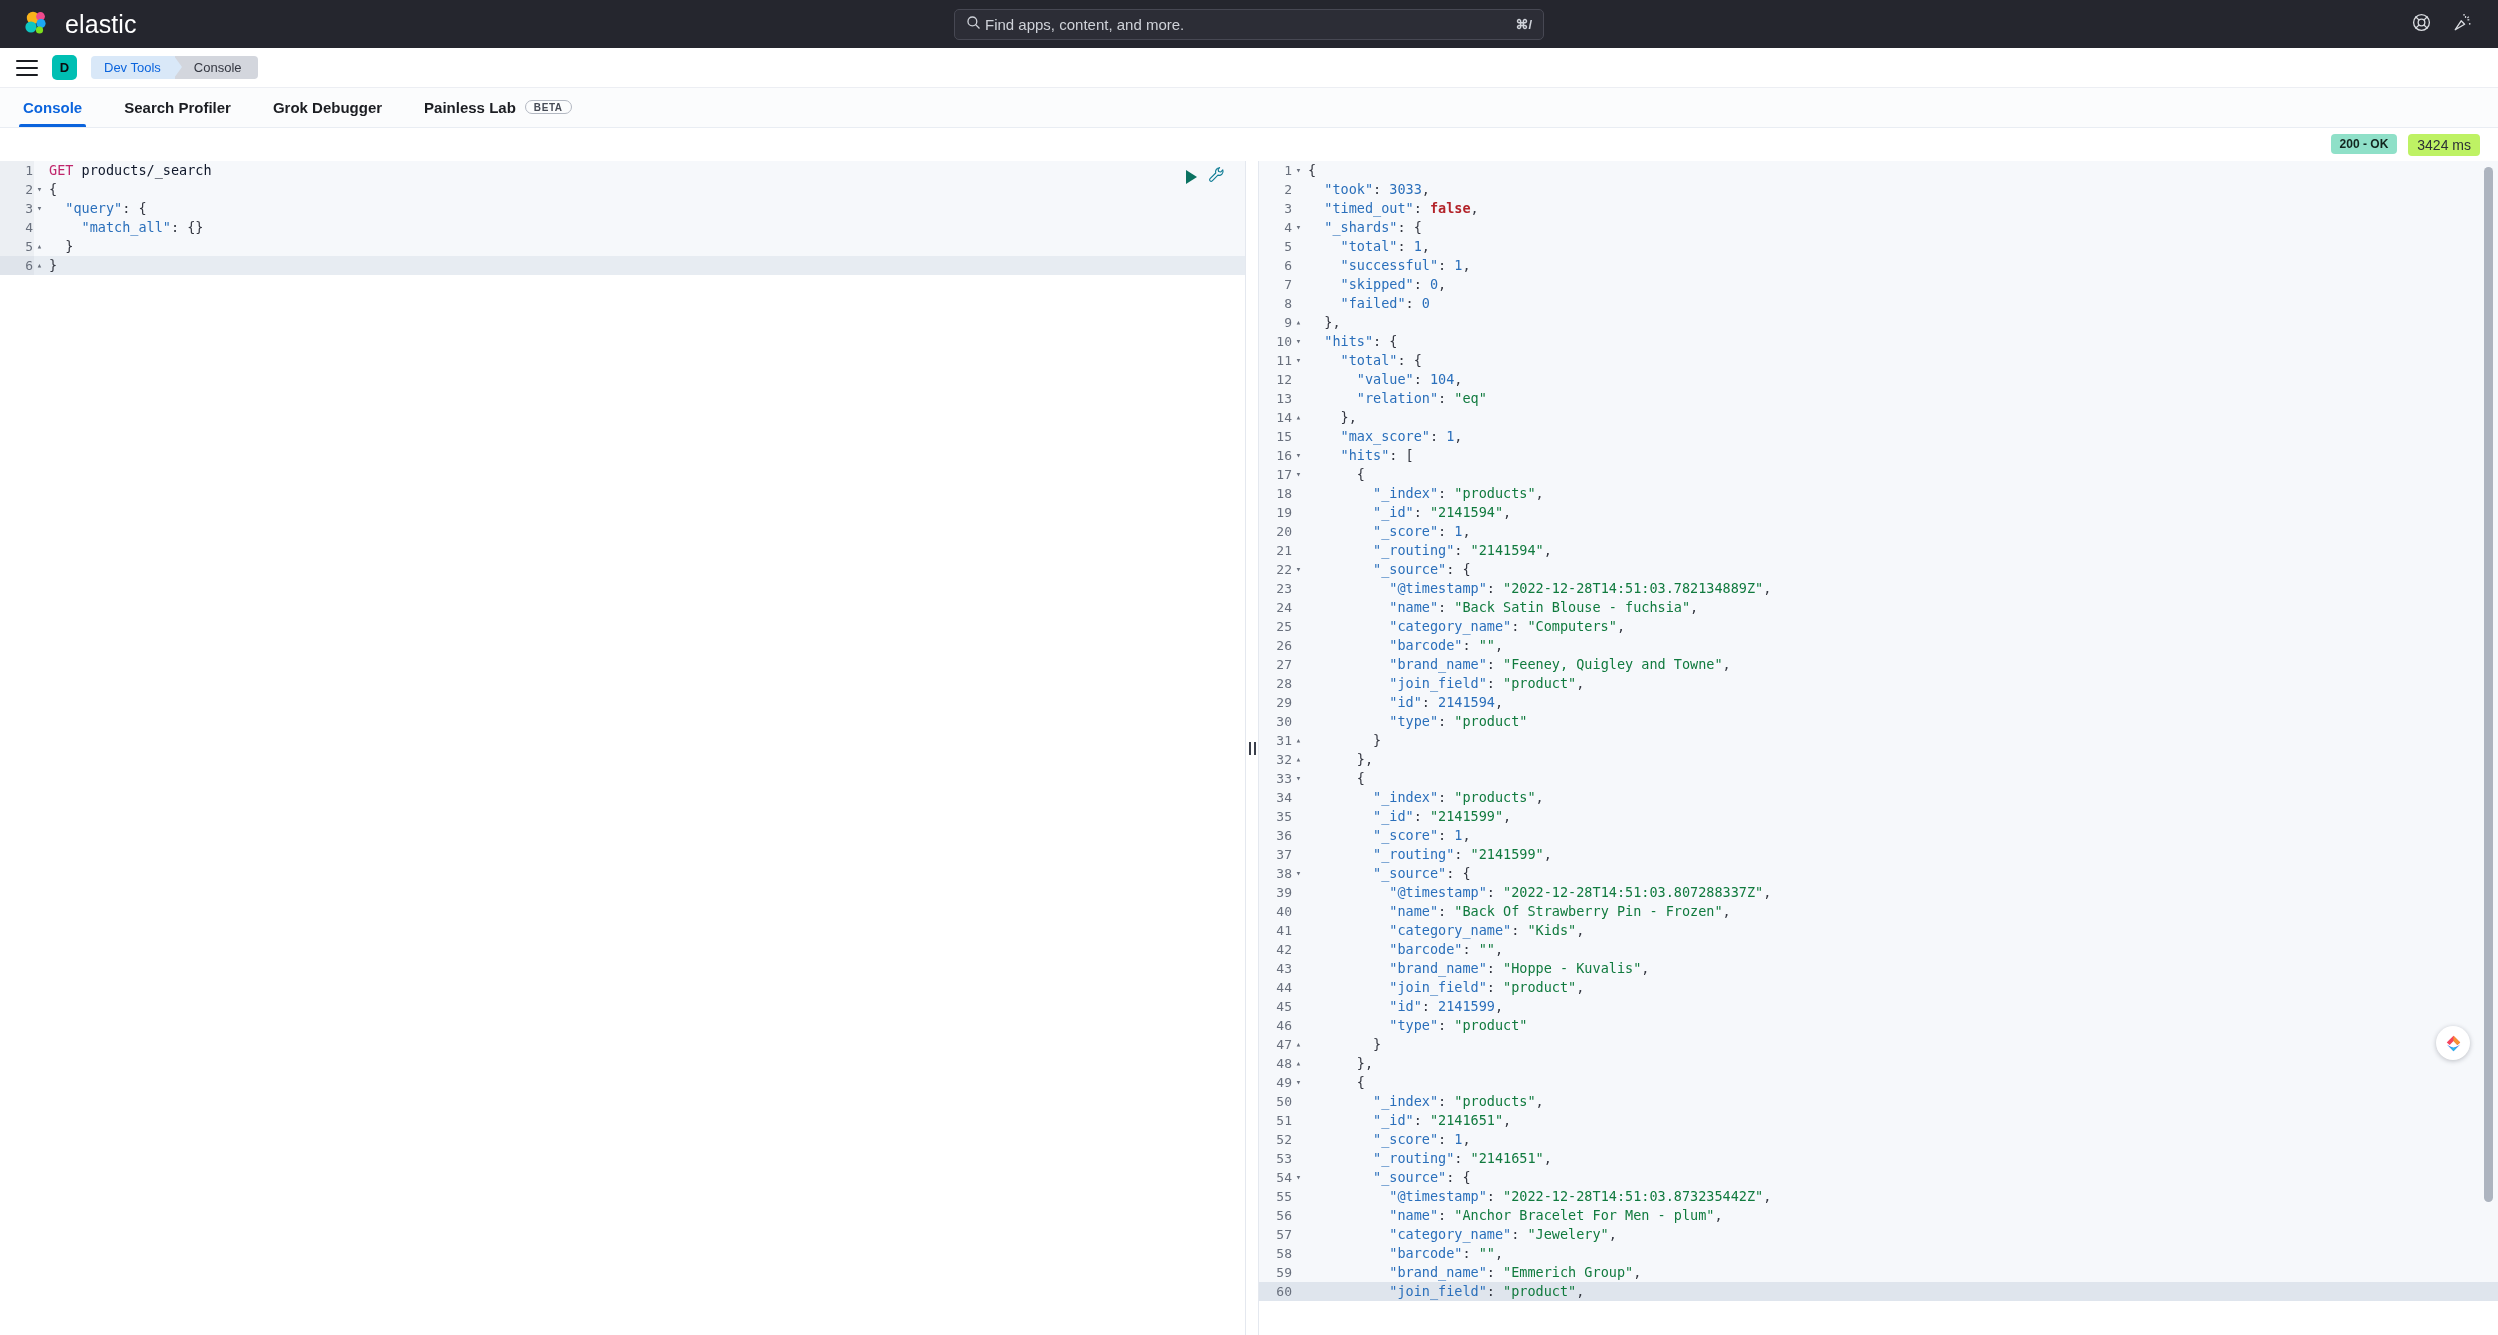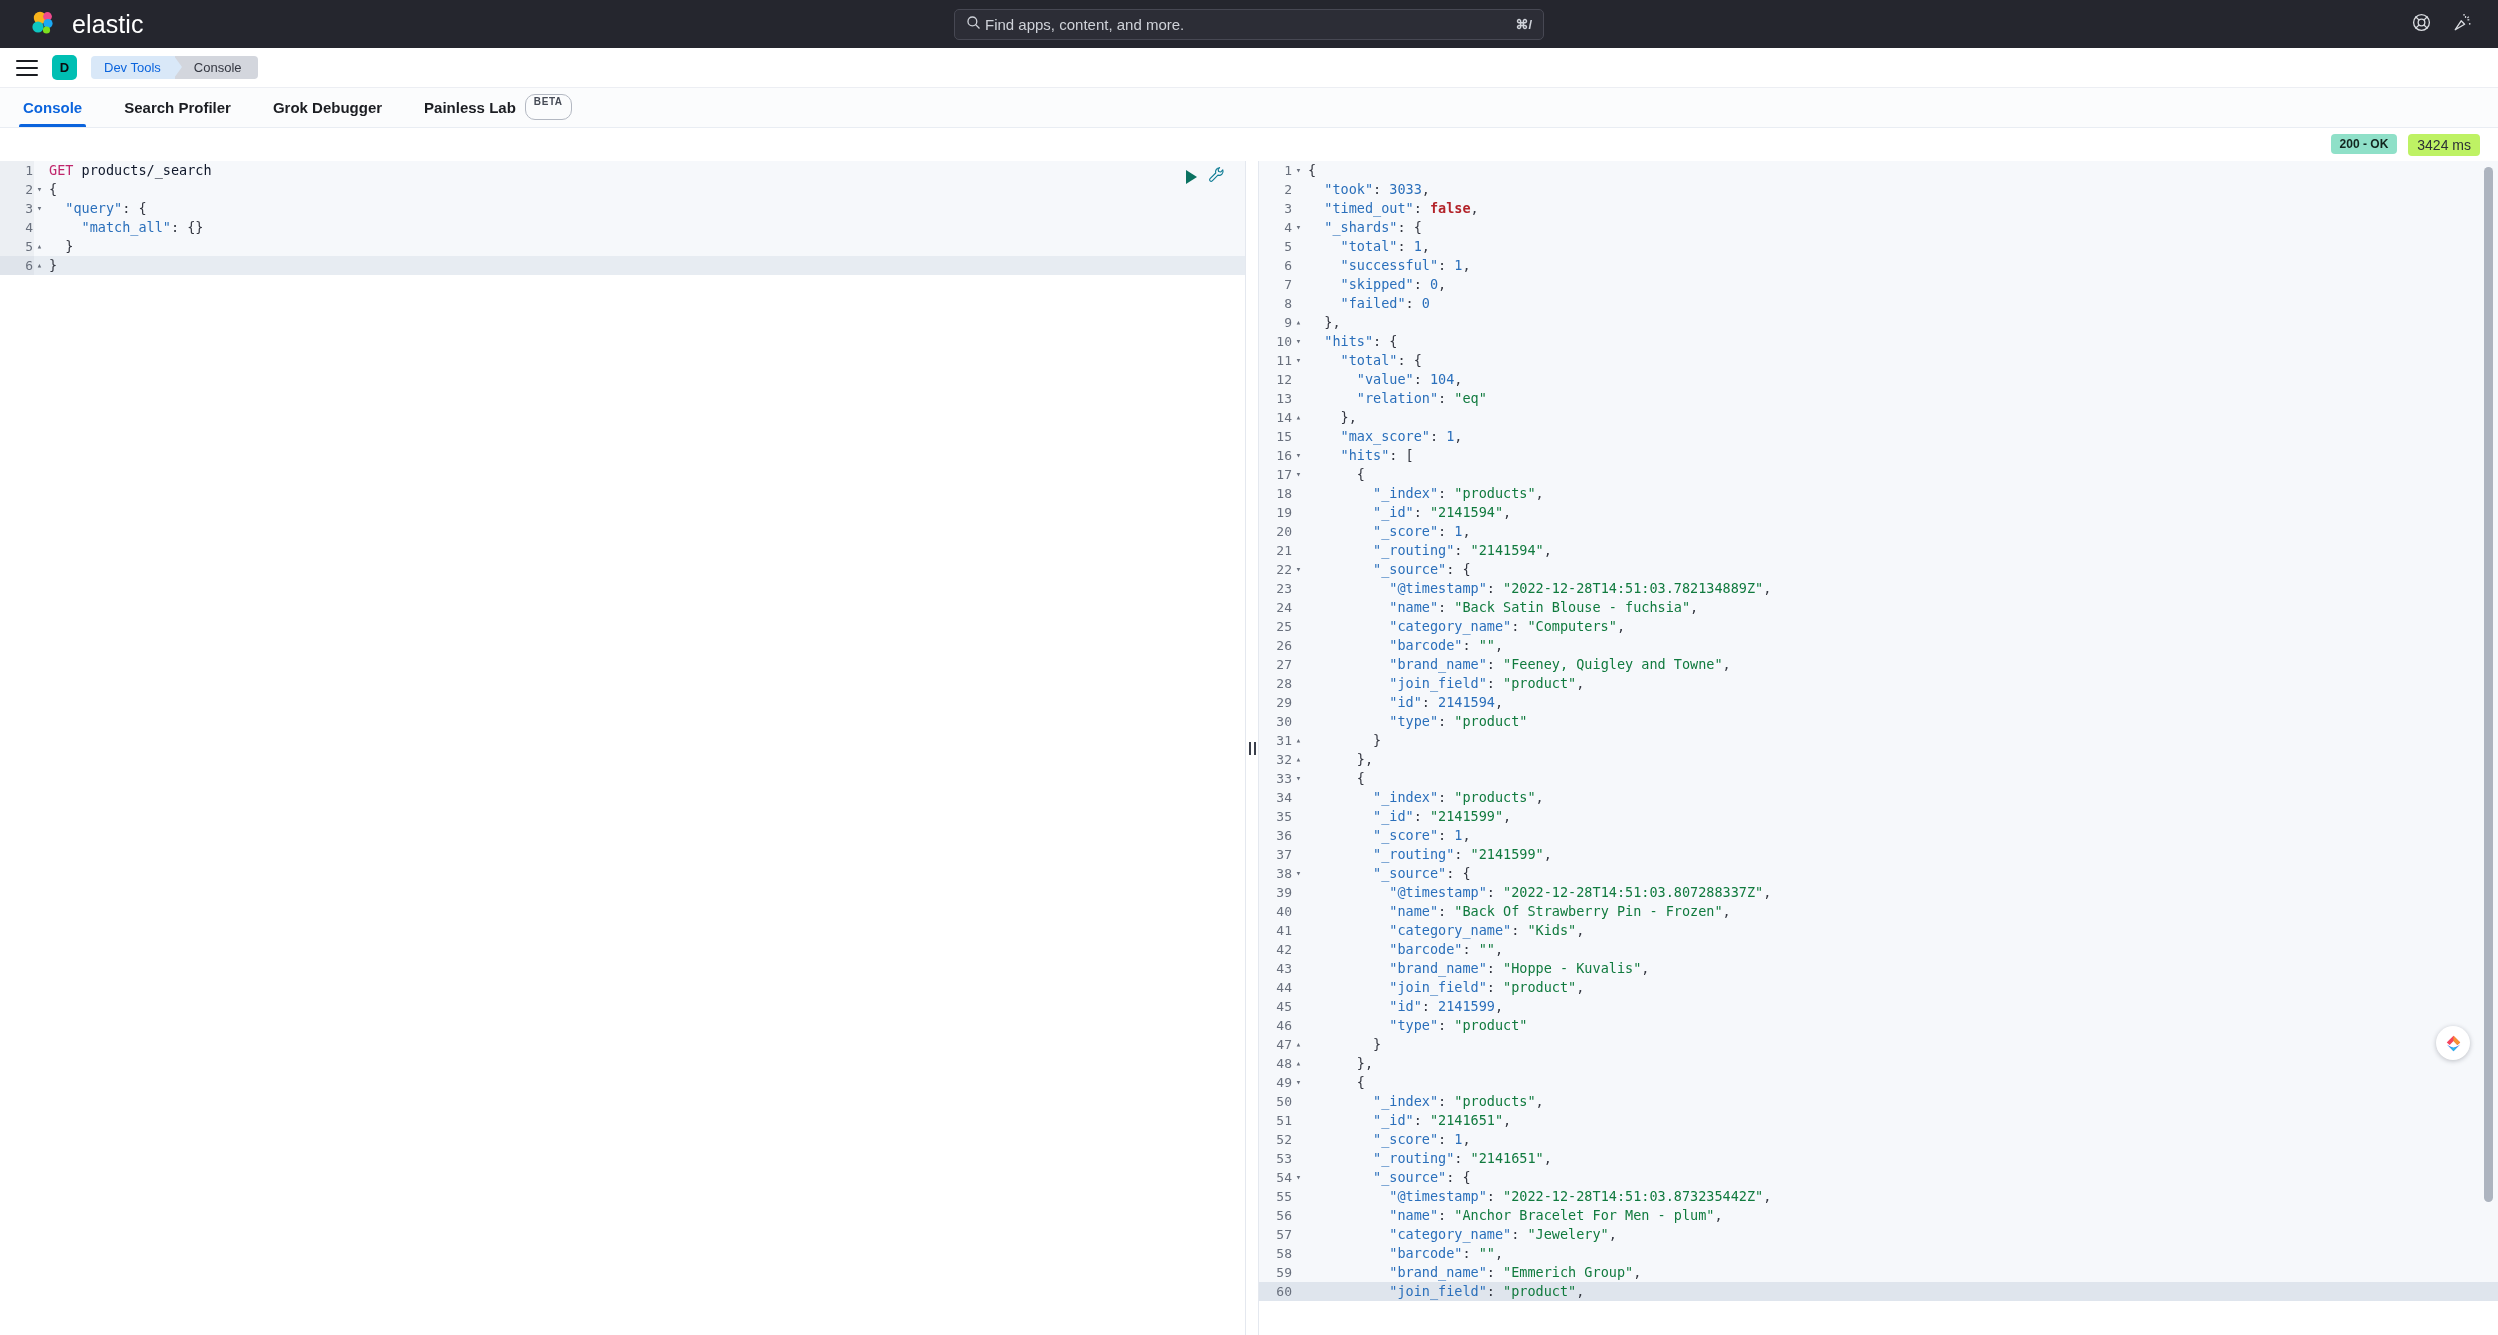--- a/index.html
+++ b/index.html
@@ -15,21 +15,21 @@
     height: 48px;
     background: #25262e;
     display: flex;
     align-items: center;
     position: relative;
   }
   .brand {
     display: flex;
     align-items: center;
     gap: 13px;
-    padding-left: 29px;
+    padding-left: 22px;
   }
   .brand-logo { width: 30px; height: 30px; position: relative; }
   .brand-name {
     color: #ffffff;
     font-size: 25px;
     letter-spacing: 0.1px;
     font-weight: 400;
   }
   .global-search {
     position: absolute;
@@ -140,21 +140,21 @@
   .tab.active { color: #0b64dd; }
   .tab.active::after {
     content: "";
     position: absolute; left: 17px; right: 17px; bottom: 0;
     height: 3px; background: #0b64dd;
     border-radius: 2px 2px 0 0;
   }
   .beta-badge {
     border: 1px solid #b3b8c2;
     border-radius: 10px;
-    padding: 1px 8px 12px;
+    padding: 1px 8px 0;
     font-size: 10px;
     font-weight: bold;
     letter-spacing: 0.6px;
     color: #464b56;
   }
 
   
   .console-toolbar {
     height: 33px;
     background: #ffffff;

